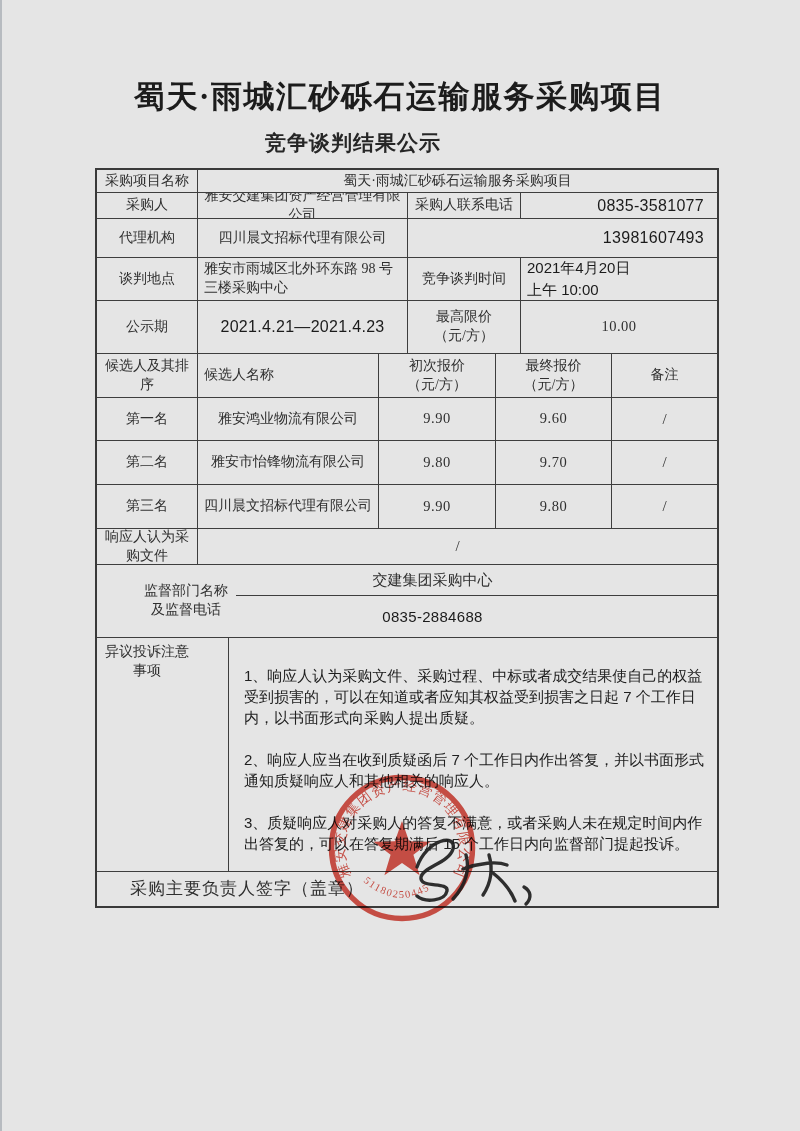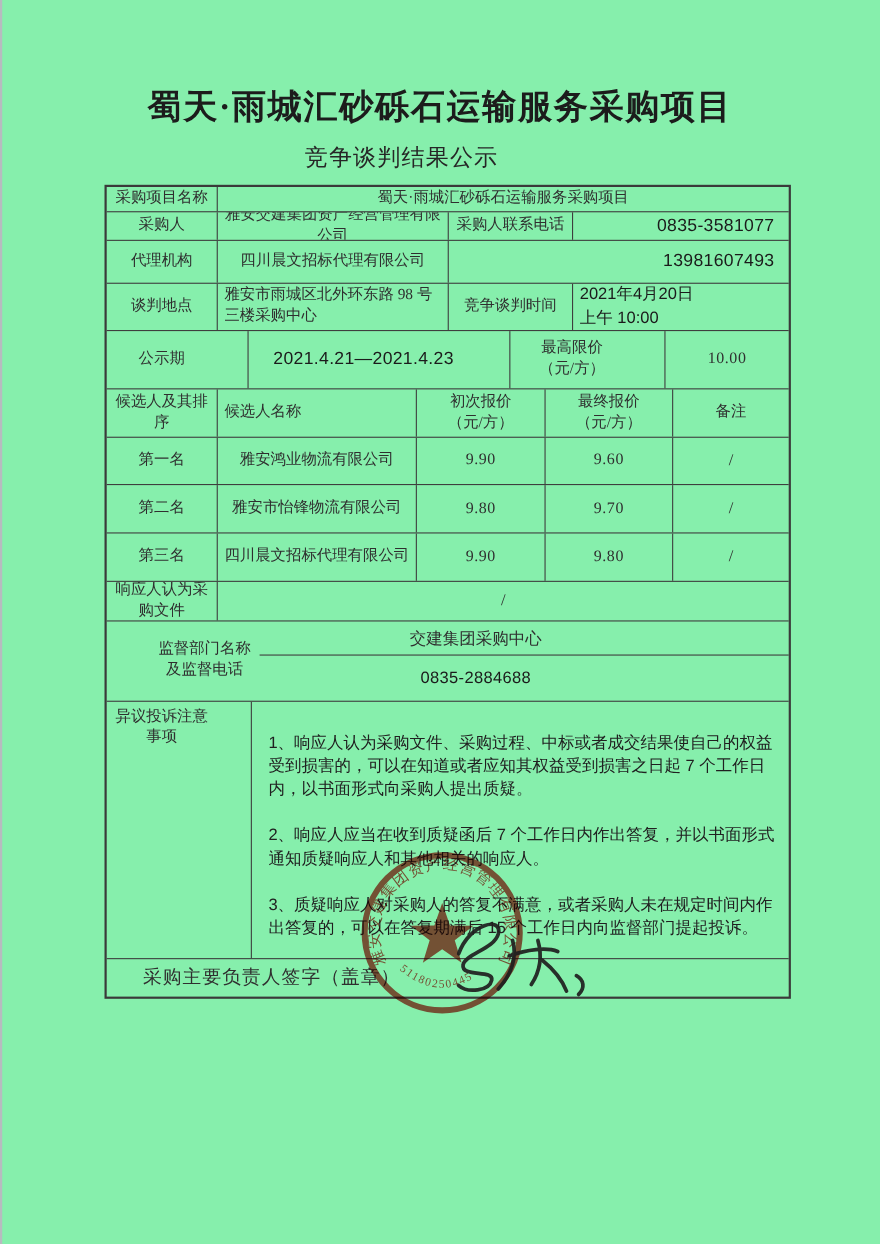--- a/index.html
+++ b/index.html
@@ -1,22 +1,22 @@
 <!DOCTYPE html>
 <html><head>
 <meta charset="utf-8">
 <style>
   html,body{margin:0;padding:0;background:#ffffff;}
-  .page{position:relative;width:800px;height:1131px;background:#86efac;overflow:hidden;
+  .page{position:relative;width:800px;height:1131px;background:#e5e5e5;overflow:hidden;
         font-family:"Liberation Serif",serif;color:#2f2f2f;}
   .scan-edge{position:absolute;left:0;top:0;width:2px;height:1131px;background:#b7bbc0;}
   .title{position:absolute;top:76px;left:0;width:800px;text-align:center;
          font-size:31px;font-weight:bold;letter-spacing:1.5px;color:#1c1c1c;}
-  .subtitle{position:absolute;top:129px;left:12px;width:706px;text-align:center;
-            font-size:21px;letter-spacing:1px;color:#262626;}
+  .subtitle{position:absolute;top:129px;left:0;width:706px;text-align:center;
+            font-size:21px;letter-spacing:1px;color:#262626;font-weight:bold;}
   .doc-table{position:absolute;left:95px;top:168px;width:624px;border:2px solid #3a3a3a;box-sizing:border-box;}
   .row{display:flex;border-top:1.5px solid #3e3e3e;}
   .row:first-child{border-top:none;}
   .cell{box-sizing:border-box;border-left:1.5px solid #3e3e3e;display:flex;
         align-items:center;justify-content:center;text-align:center;
         font-size:14px;line-height:1.35;padding:1px 3px;white-space:pre-line;overflow:hidden;}
   .row .cell:first-child{border-left:none;}
   .c1{width:100px;flex:none;}
   .vspan{width:210px;flex:none;}
   .lab2{width:113px;flex:none;}
@@ -28,21 +28,21 @@
   .nt{flex:1;}
   .h-left{justify-content:flex-start;text-align:left;padding-left:6px;}
   .h-right{justify-content:flex-end;text-align:right;padding-right:13px;}
   .v-top{align-items:flex-start;padding-top:5px;}
   .digital{font-family:"Liberation Sans",sans-serif;color:#1b1b1b;}
   .num{font-size:16px;letter-spacing:.3px;}
   .date{font-size:15px;line-height:1.45;}
   .price{font-size:14.5px;letter-spacing:.5px;}
   .slash{font-size:15px;}
   .shift{padding-right:88px;}
-  .r1{height:22px;}.r2{height:25px;}.r3{height:38px;}.r4{height:42px;}.r5{height:52px;gap:28px;}
+  .r1{height:22px;}.r2{height:25px;}.r3{height:38px;}.r4{height:42px;}.r5{height:52px;}
   .r6{height:43px;}.r7{height:42px;}.r8{height:43px;}.r9{height:43px;}.r10{height:35px;}
   .r11{height:72px;padding-left:39px;}.r12{height:233px;gap:31px;}.r13{height:34px;}
   .sup-right{flex:1;display:flex;flex-direction:column;}
   .sub{height:30px;display:flex;align-items:center;justify-content:center;font-size:15px;}
   .sub+.sub{border-top:1.5px solid #3e3e3e;flex:1;}
   .objection-body{display:block;text-align:left;padding:6px 6px 0 15px;
                   font-family:"Liberation Sans",sans-serif;font-size:15px;line-height:21px;color:#202020;}
   .obj-item{margin:0 0 0 0;}
   .sign-cell{justify-content:flex-start;text-align:left;padding-left:33px;font-size:17px;letter-spacing:1px;}
   .stamp{position:absolute;left:317px;top:763px;width:170px;height:170px;

